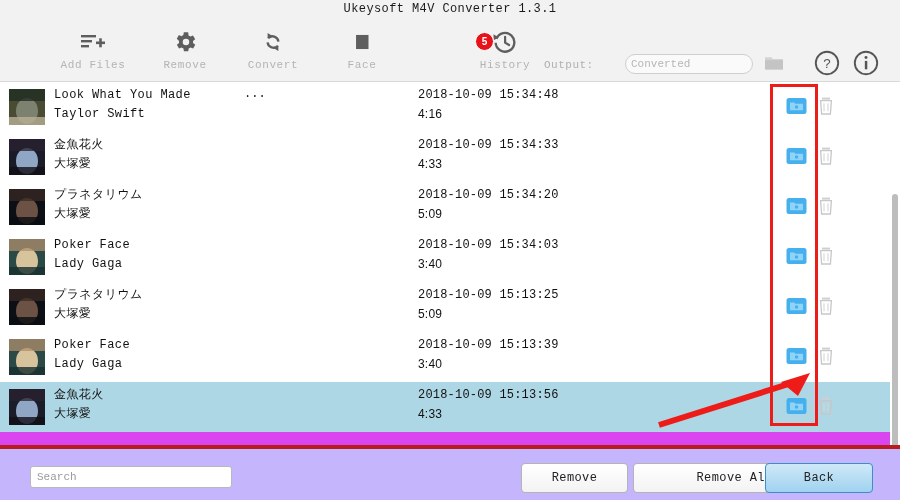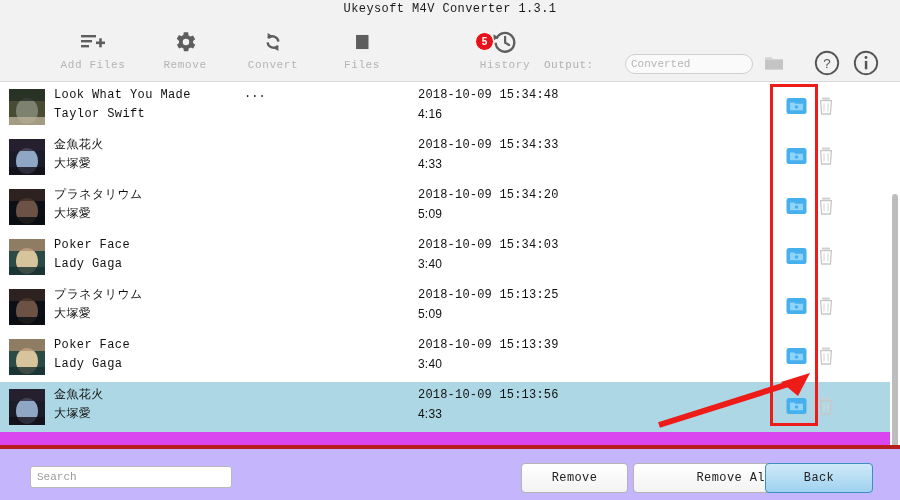--- a/index.html
+++ b/index.html
@@ -192,21 +192,21 @@
       </div>
       <div class="lb">Convert</div>
     </div>
 
     <div class="tbtn" id="tb-stop">
       <div class="ic">
         <svg width="26" height="26" viewBox="0 0 24 24">
           <rect x="6.5" y="5.5" width="11.5" height="13" fill="#5e5e5e"></rect>
         </svg>
       </div>
-      <div class="lb">Files</div>
+      <div class="lb">Face</div>
     </div>
 
     <div class="tbtn" id="tb-hist">
       <div class="ic">
         <svg width="28" height="28" viewBox="0 0 24 24">
           <path fill="none" stroke="#5e5e5e" stroke-width="2" d="M4.6 9.2A8 8 0 1 1 4 12.6"></path>
           <path fill="#5e5e5e" d="M2.1 5.4l.2 5.2 4.4-2.5z"></path>
           <path fill="none" stroke="#5e5e5e" stroke-width="1.9" stroke-linecap="round" d="M12.1 7.6v5l3.4 2"></path>
         </svg>
       </div>

